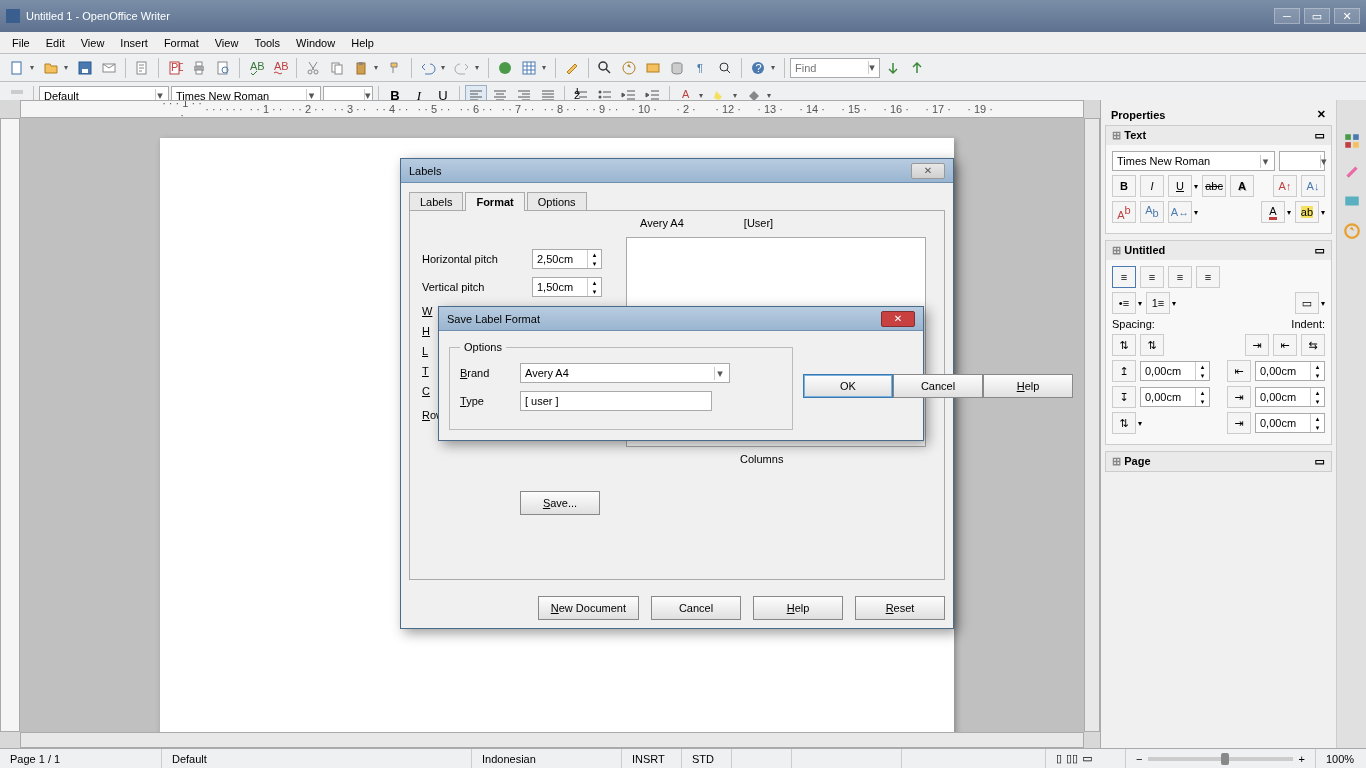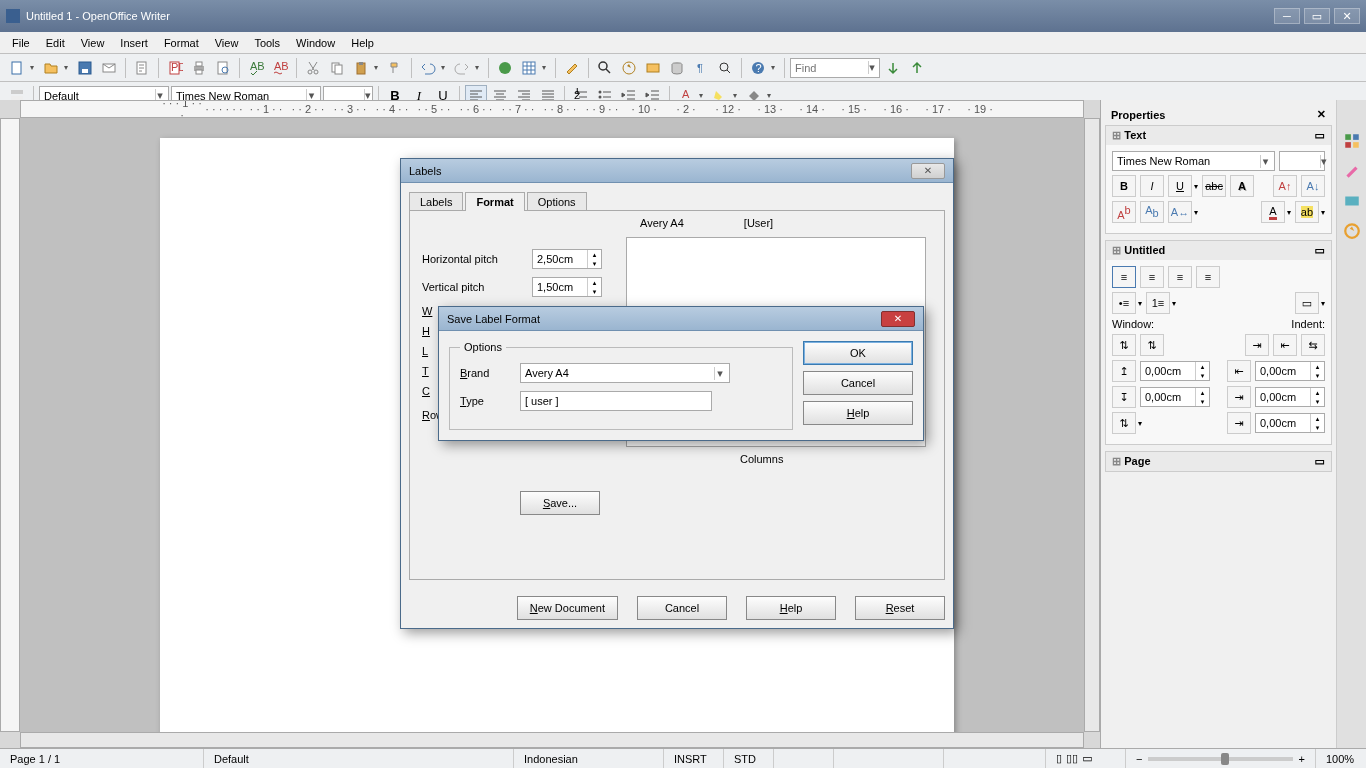--- a/index.html
+++ b/index.html
@@ -58,21 +58,21 @@
 
 .dialog { position: absolute; background: #f0f0f0; border: 1px solid #4a6a8a; box-shadow: 4px 4px 12px rgba(0,0,0,0.4); }
 .dialog .dtitle { height: 24px; background: linear-gradient(#b8cce0, #9ab5d0); display: flex; align-items: center; padding: 0 8px; border-bottom: 1px solid #7090b0; }
 .dialog .dtitle .t { flex: 1; }
 .dialog .dtitle .closebtn { width: 34px; height: 16px; background: #c84040; border: 1px solid #803030; color: #fff; display: flex; align-items: center; justify-content: center; cursor: pointer; font-size: 10px; border-radius: 2px; }
 .dialog .dtitle .closebtn.gray { background: linear-gradient(#e8e8e8,#d0d0d0); border-color: #999; color: #555; }
 .dialog .tabs { display: flex; padding: 8px 8px 0 8px; }
 .dialog .tab { padding: 3px 10px; border: 1px solid #aaa; border-bottom: none; background: #e8e8e8; margin-right: 2px; cursor: pointer; position: relative; top: 1px; }
 .dialog .tab.active { background: #f0f0f0; font-weight: bold; z-index: 2; }
 .dialog .tabbody { margin: 0 8px 8px 8px; border: 1px solid #aaa; background: #f0f0f0; padding: 12px; }
-.dialog .btnrow { display: flex; justify-content: flex-end; gap: 19px; padding: 8px; }
+.dialog .btnrow { display: flex; justify-content: flex-end; gap: 12px; padding: 8px; }
 .dlgbtn { min-width: 90px; height: 24px; border: 1px solid #888; background: linear-gradient(#fdfdfd, #e0e0e0); cursor: pointer; padding: 0 12px; }
 .dlgbtn.primary { border: 1px solid #3a7ab0; box-shadow: 0 0 0 1px #7ab0e0 inset; }
 
 .formrow { display: flex; align-items: center; margin-bottom: 8px; }
 .formrow label { width: 110px; }
 fieldset { border: 1px solid #bbb; padding: 10px; }
 fieldset legend { padding: 0 4px; }
 
 .rulertick { display:inline-block; width: 42px; text-align:center; color:#555; position: relative;}
 </style>
@@ -503,21 +503,21 @@
         <div class="proprow">
           <div class="smallbtn">•≡</div>
             <span style="font-size:8px;margin-left:-2px">▾</span>
           <div class="smallbtn">1≡</div>
             <span style="font-size:8px;margin-left:-2px">▾</span>
           <div style="flex:1"></div>
           <div class="smallbtn">▭</div>
             <span style="font-size:8px;margin-left:-2px">▾</span>
         </div>
         <div class="proprow" style="justify-content:space-between">
-          <span>Window:</span>
+          <span>Spacing:</span>
           <span>Indent:</span>
         </div>
         <div class="proprow">
           <div class="smallbtn">⇅</div>
           <div class="smallbtn">⇅</div>
           <div style="flex:1"></div>
           <div class="smallbtn">⇥</div>
           <div class="smallbtn">⇤</div>
           <div class="smallbtn">⇆</div>
         </div>
@@ -700,30 +700,30 @@
           <div class="arrow">▾</div>
         </div>
       </div>
       <div class="formrow">
         <label style="width:60px"><span style="text-decoration:underline">T</span>ype</label>
         <div class="tcombo" style="width:192px">
           <input value="[ user ]" style="">
         </div>
       </div>
     </fieldset>
-    <div style="display:flex; flex-direction:column; gap:6px; width:110px;">
+    <div style="display:flex; gap:0; width:110px;align-items:center;">
       <button class="dlgbtn primary">OK</button>
       <button class="dlgbtn">Cancel</button>
       <button class="dlgbtn"><span style="text-decoration:underline">H</span>elp</button>
     </div>
   </div>
 </div>
 
 <div class="statusbar">
-  <div class="cell" style="width:204px">Page 1 / 1</div>
+  <div class="cell" style="width:162px">Page 1 / 1</div>
   <div class="cell" style="width:310px">Default</div>
   <div class="cell" style="width:150px">Indonesian</div>
   <div class="cell" style="width:60px">INSRT</div>
   <div class="cell" style="width:50px">STD</div>
   <div class="cell" style="width:60px"></div>
   <div class="cell" style="width:110px"></div>
   <div class="cell" style="flex:1"></div>
   <div class="cell" style="width:80px; gap:4px">
     <span>▯</span>
     <span>▯▯</span>

